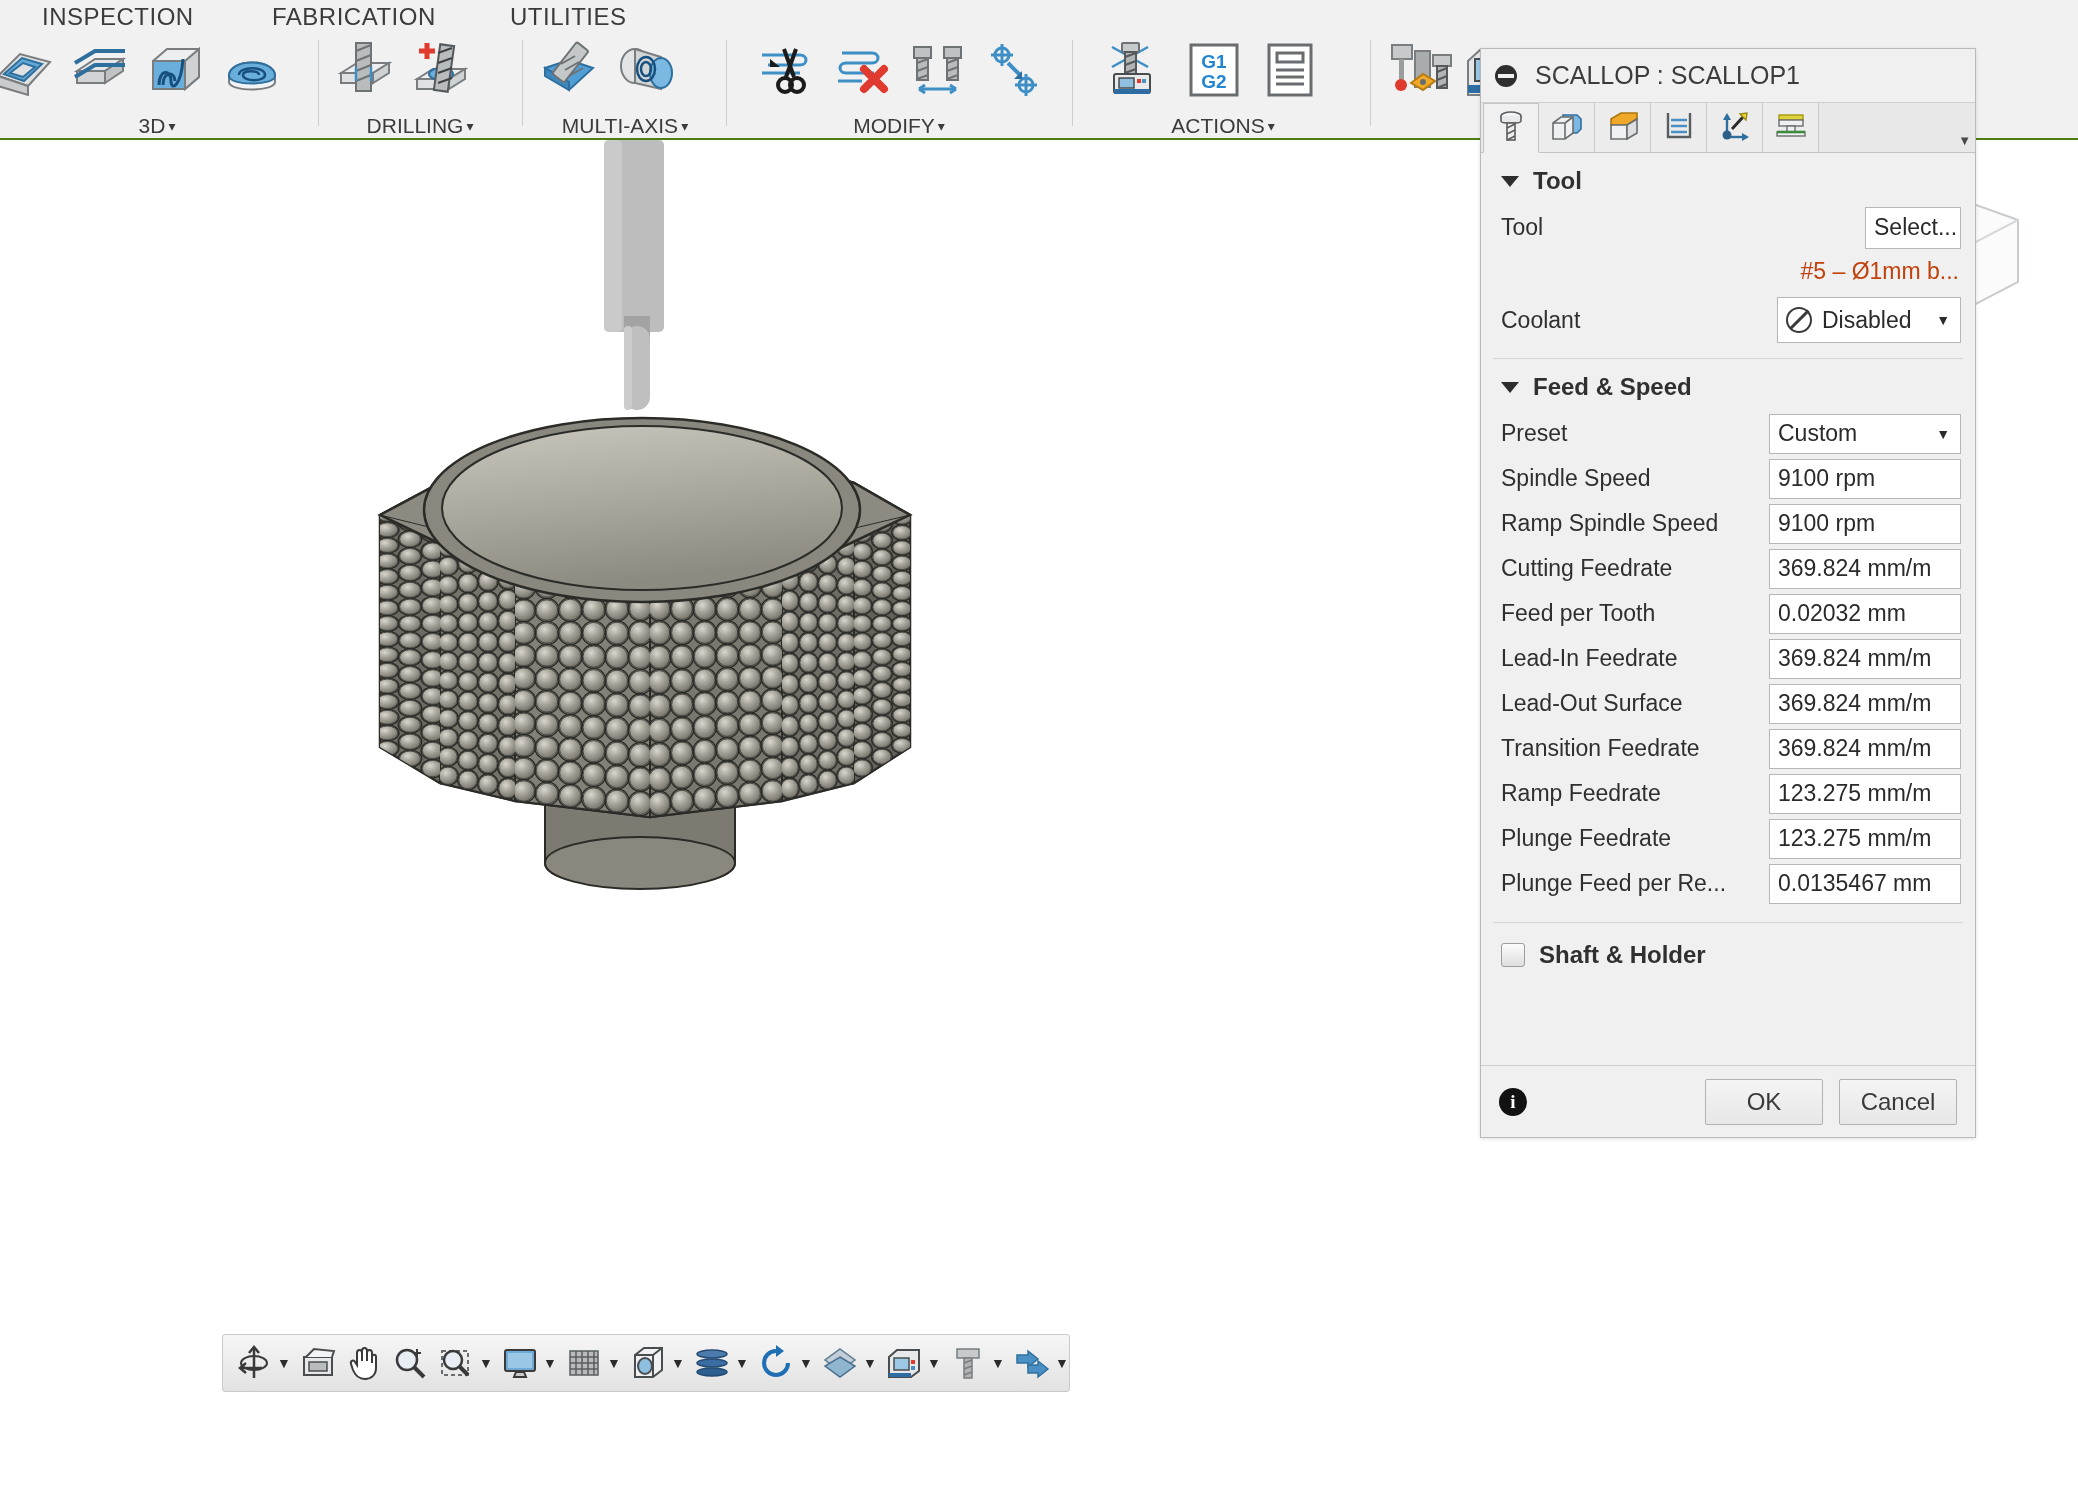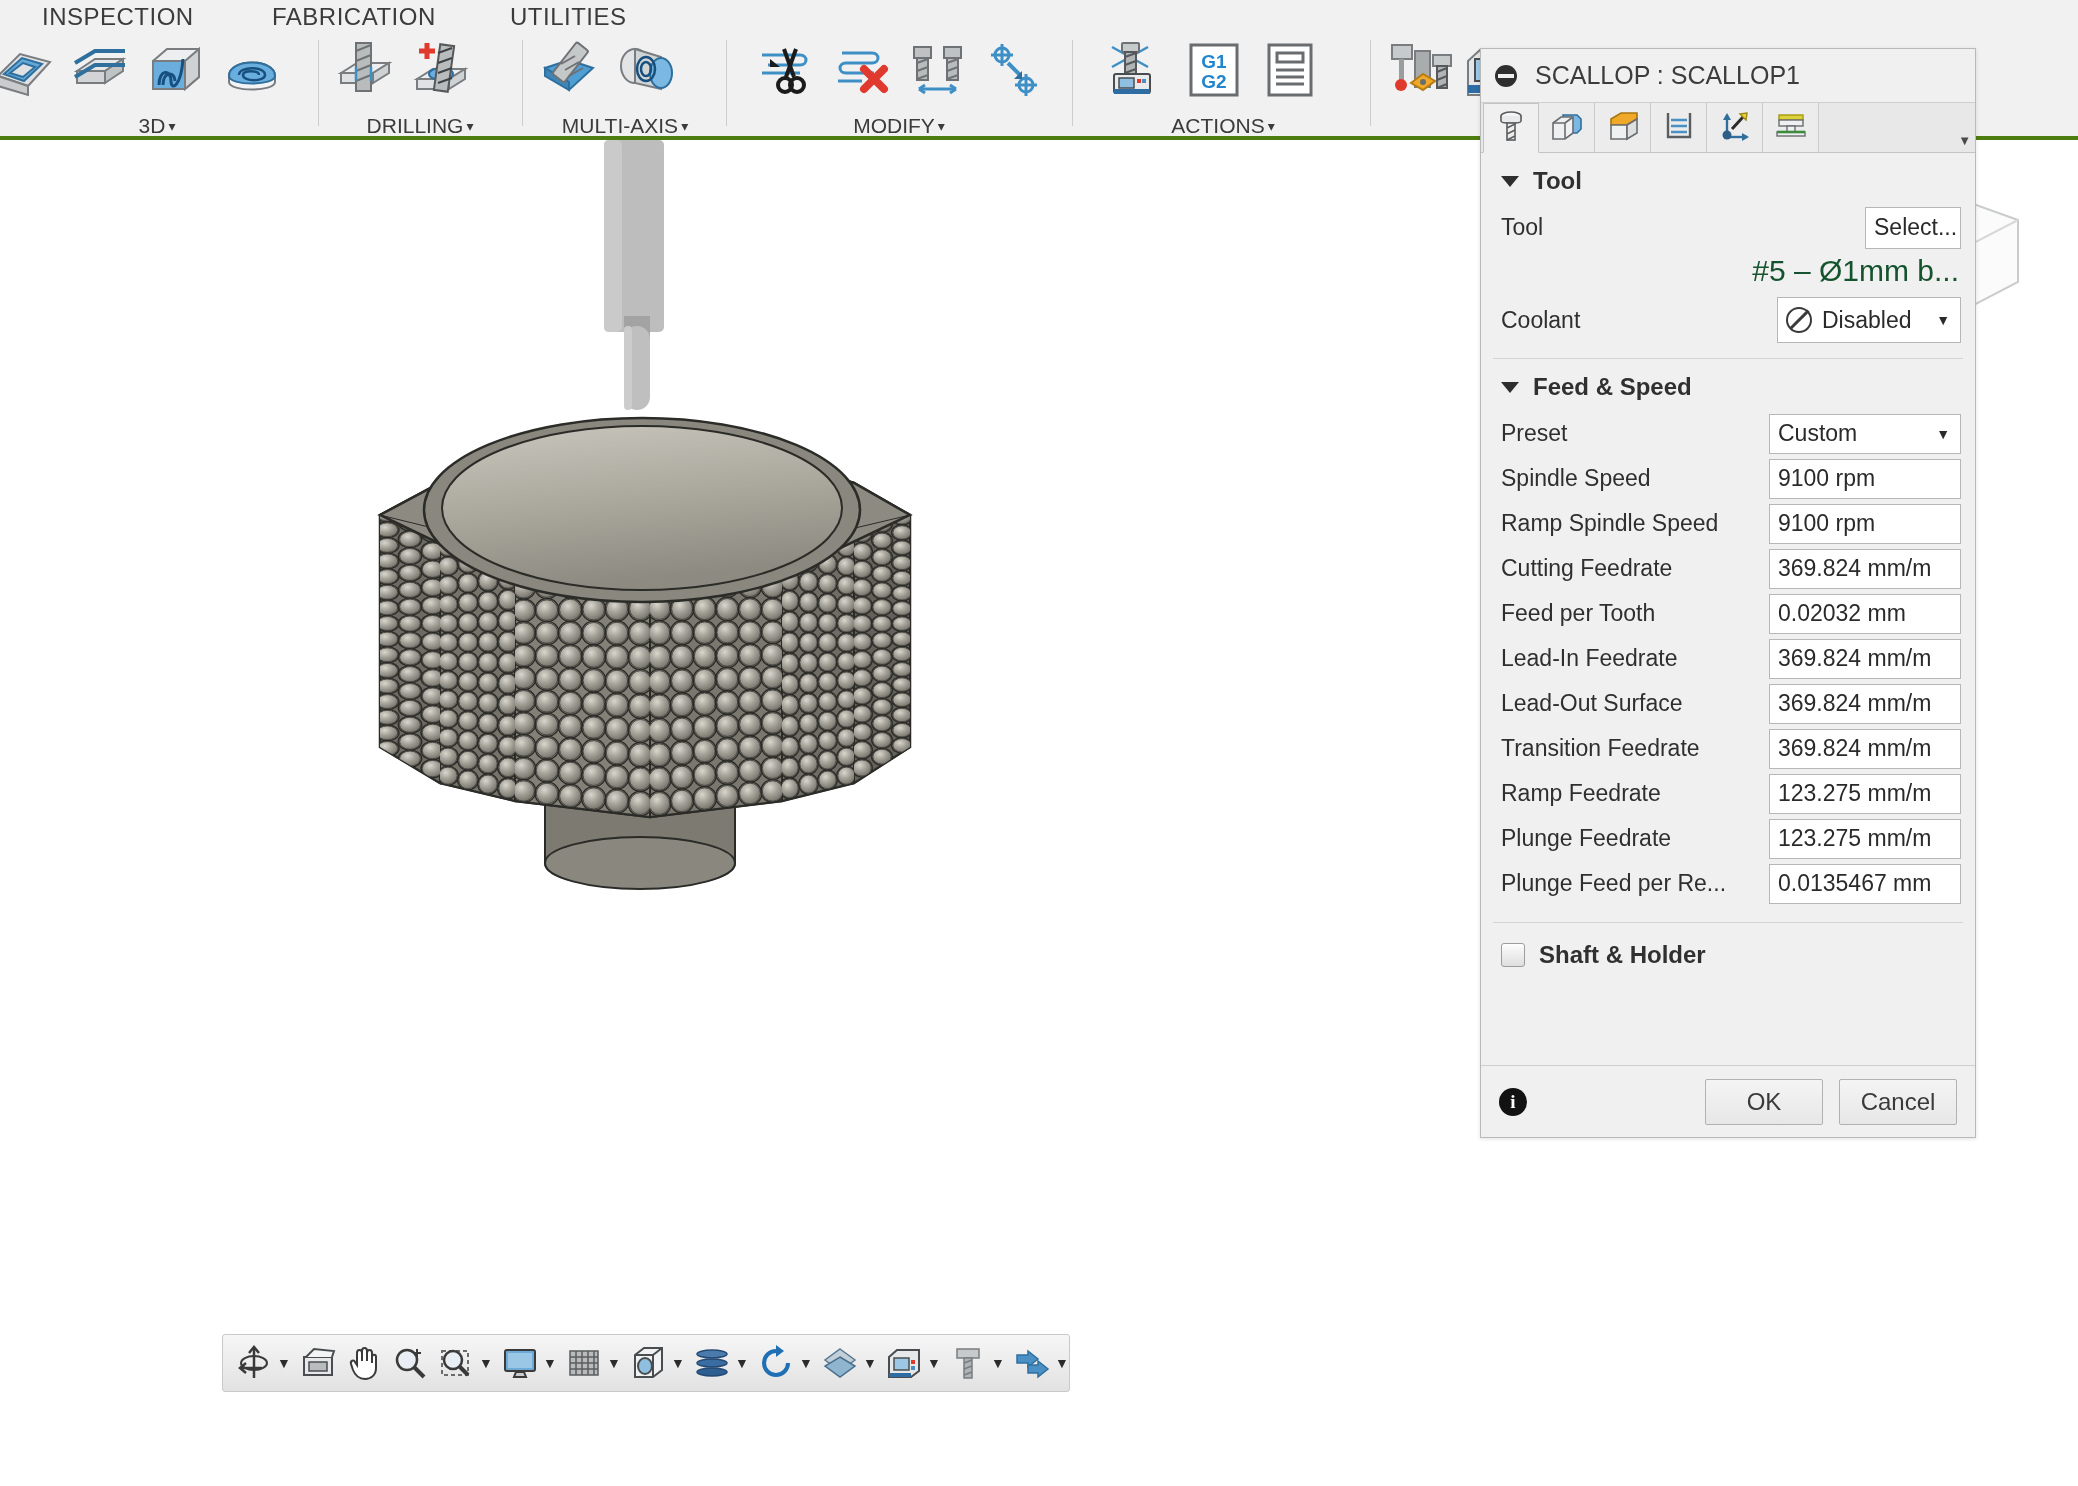--- a/index.html
+++ b/index.html
@@ -8,21 +8,21 @@
     overflow: hidden;
     background: #ffffff;
     font-family: "Liberation Sans", sans-serif;
   }
   #root { position: relative; width: 2078px; height: 1486px; }
 
   
   .ribbon {
     position: absolute; left: 0; top: 0; width: 2078px; height: 140px;
     background: #f1f1f1;
-    border-bottom: 4px solid #4d7c0f;
+    border-bottom: 2px solid #4d7c0f;
   }
   .ribbon-tabrow {
     position: absolute; left: 0; top: 0; width: 100%; height: 36px;
   }
   .ribbon-tab {
     position: absolute; top: 3px;
     font-size: 24px; letter-spacing: 0.5px; color: #3b3b3b;
     white-space: nowrap;
   }
   .ribbon-panels { position: absolute; left: 0; top: 34px; height: 106px; width: 100%; }
@@ -161,21 +161,21 @@
   .btn-select {
     flex: 0 0 auto;
     width: 96px; height: 42px;
     background: #ffffff; border: 1px solid #b7b7b7;
     display: flex; align-items: center; justify-content: flex-start;
     padding-left: 8px;
     font-size: 23px; color: #2a2a2a;
   }
   .toolinfo {
     display: flex; justify-content: flex-end; padding-right: 16px;
-    font-size: 30px; color: #14532d; height: 42px; align-items: center;
+    font-size: 23px; color: #c2410c; height: 42px; align-items: center;
   }
   .noicon {
     width: 26px; height: 26px; border: 2.6px solid #3a3a3a; border-radius: 50%;
     position: relative; margin-right: 10px; flex: 0 0 auto;
   }
   .noicon::after {
     content: ""; position: absolute; left: -1px; top: 9px;
     width: 25px; height: 2.6px; background: #3a3a3a;
     transform: rotate(-45deg); transform-origin: center;
   }

